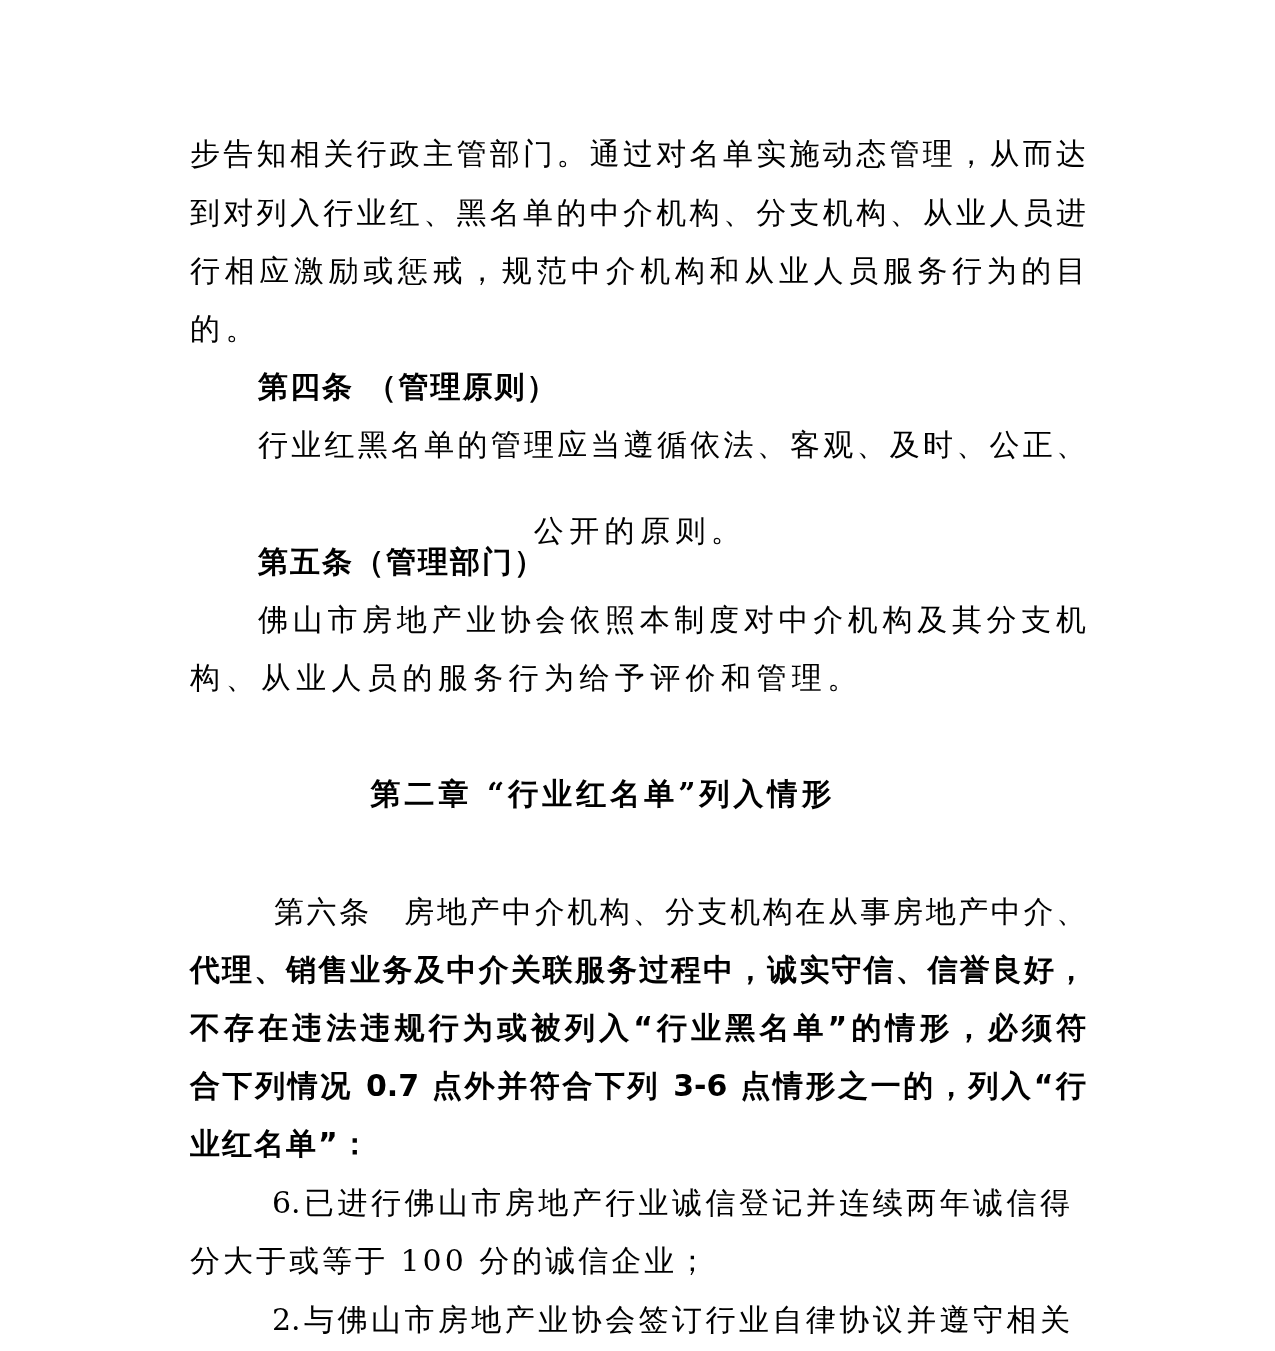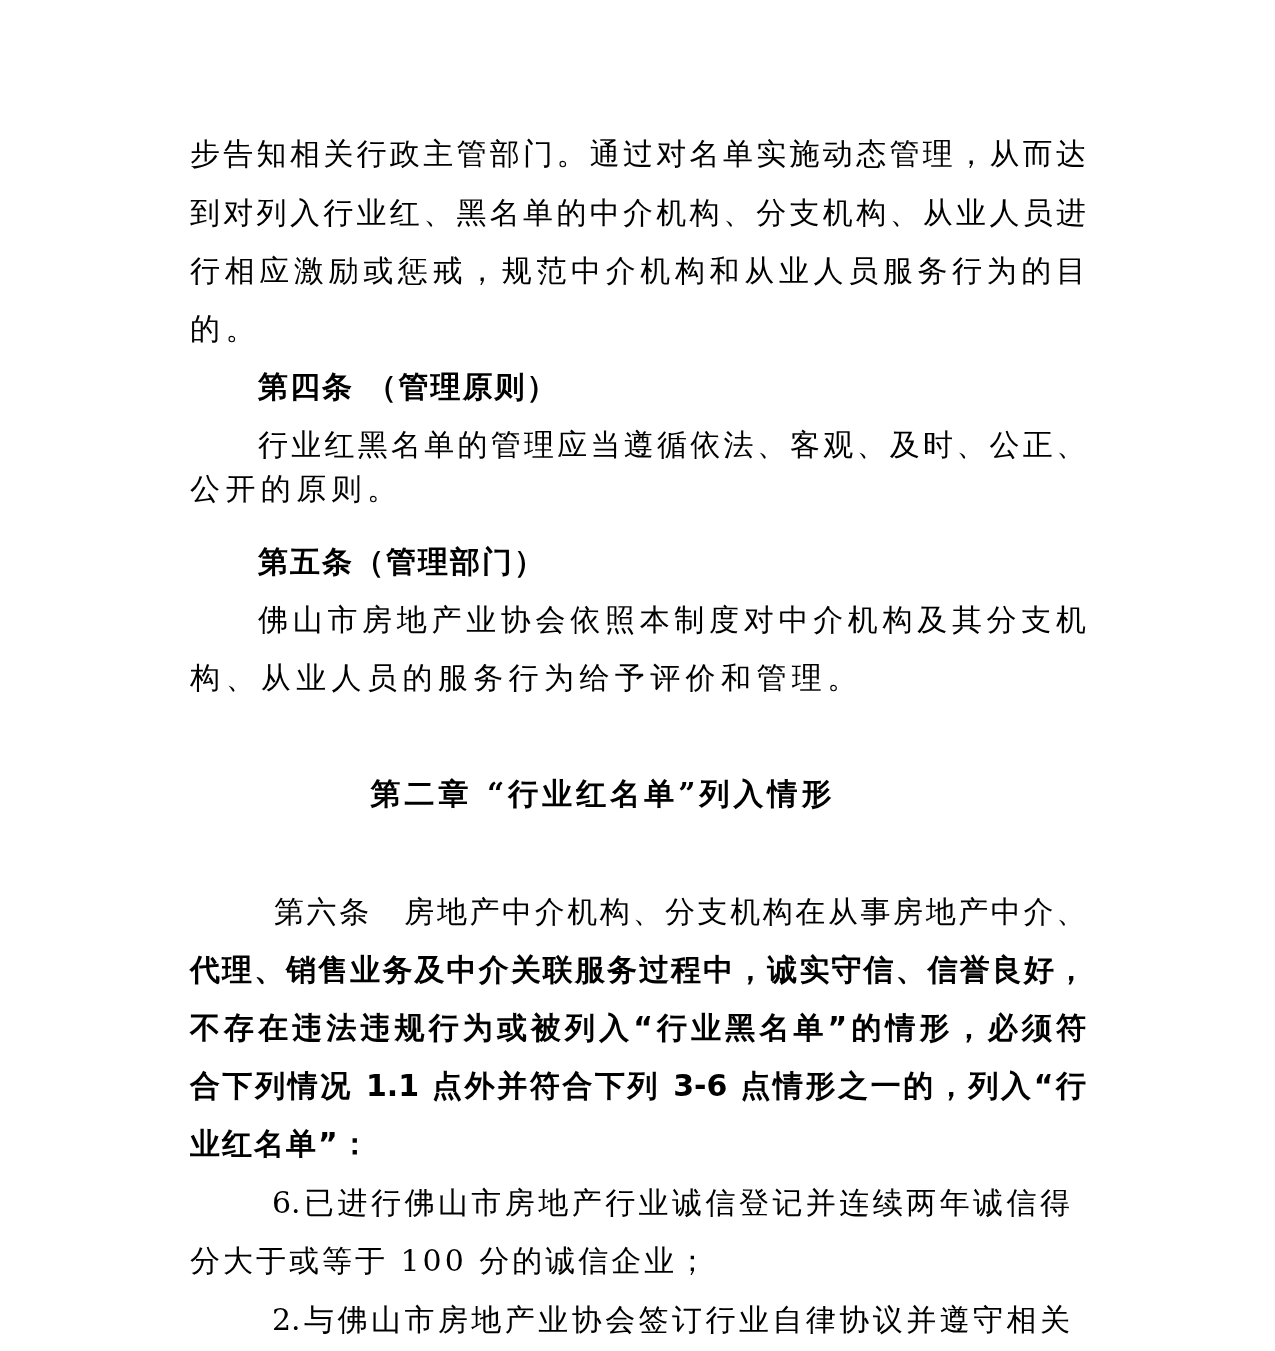--- a/index.html
+++ b/index.html
@@ -61,31 +61,31 @@
 
 <div class="page">
 
   <div class="line justify" style="top:134px;">步告知相关行政主管部门。通过对名单实施动态管理，从而达</div>
   <div class="line justify" style="top:193px;">到对列入行业红、黑名单的中介机构、分支机构、从业人员进</div>
   <div class="line justify" style="top:251px;">行相应激励或惩戒，规范中介机构和从业人员服务行为的目</div>
   <div class="line" style="top:309px;">的。</div>
 
   <div class="line indent bold" style="top:367px; letter-spacing:2px;">第四条 （管理原则）</div>
   <div class="line indent justify" style="top:425px;">行业红黑名单的管理应当遵循依法、客观、及时、公正、</div>
-  <div class="line" style="top:469px;">公开的原则。</div>
+  <div class="line" style="top:511px;text-align:center;">公开的原则。</div>
 
   <div class="line indent bold" style="top:542px; letter-spacing:2px;">第五条（管理部门）</div>
   <div class="line indent justify" style="top:600px;">佛山市房地产业协会依照本制度对中介机构及其分支机</div>
   <div class="line" style="top:658px;">构、从业人员的服务行为给予评价和管理。</div>
 
   <div class="chapter" style="top:774px;">第二章 “行业红名单”列入情形</div>
 
   <div class="line justify" style="top:892px; left:274px; width:812px;">第六条　房地产中介机构、分支机构在从事房地产中介、</div>
   <div class="line justify bold" style="top:950px;">代理、销售业务及中介关联服务过程中，诚实守信、信誉良好，</div>
   <div class="line justify bold" style="top:1008px;">不存在违法违规行为或被列入“行业黑名单”的情形，必须符</div>
-  <div class="line justify bold" style="top:1066px;">合下列情况 1.1 点外并符合下列 3-6 点情形之一的，列入“行</div>
+  <div class="line justify bold" style="top:1066px;">合下列情况 0.7 点外并符合下列 3-6 点情形之一的，列入“行</div>
   <div class="line bold" style="top:1124px; letter-spacing:2px;">业红名单”：</div>
 
   <div class="line justify" style="top:1183px; left:272px; width:798px;">6.已进行佛山市房地产行业诚信登记并连续两年诚信得</div>
   <div class="line" style="top:1241px; letter-spacing:3px;">分大于或等于 100 分的诚信企业；</div>
   <div class="line justify" style="top:1300px; left:272px; width:798px;">2.与佛山市房地产业协会签订行业自律协议并遵守相关</div>
 
 </div>
 
 </body></html>

